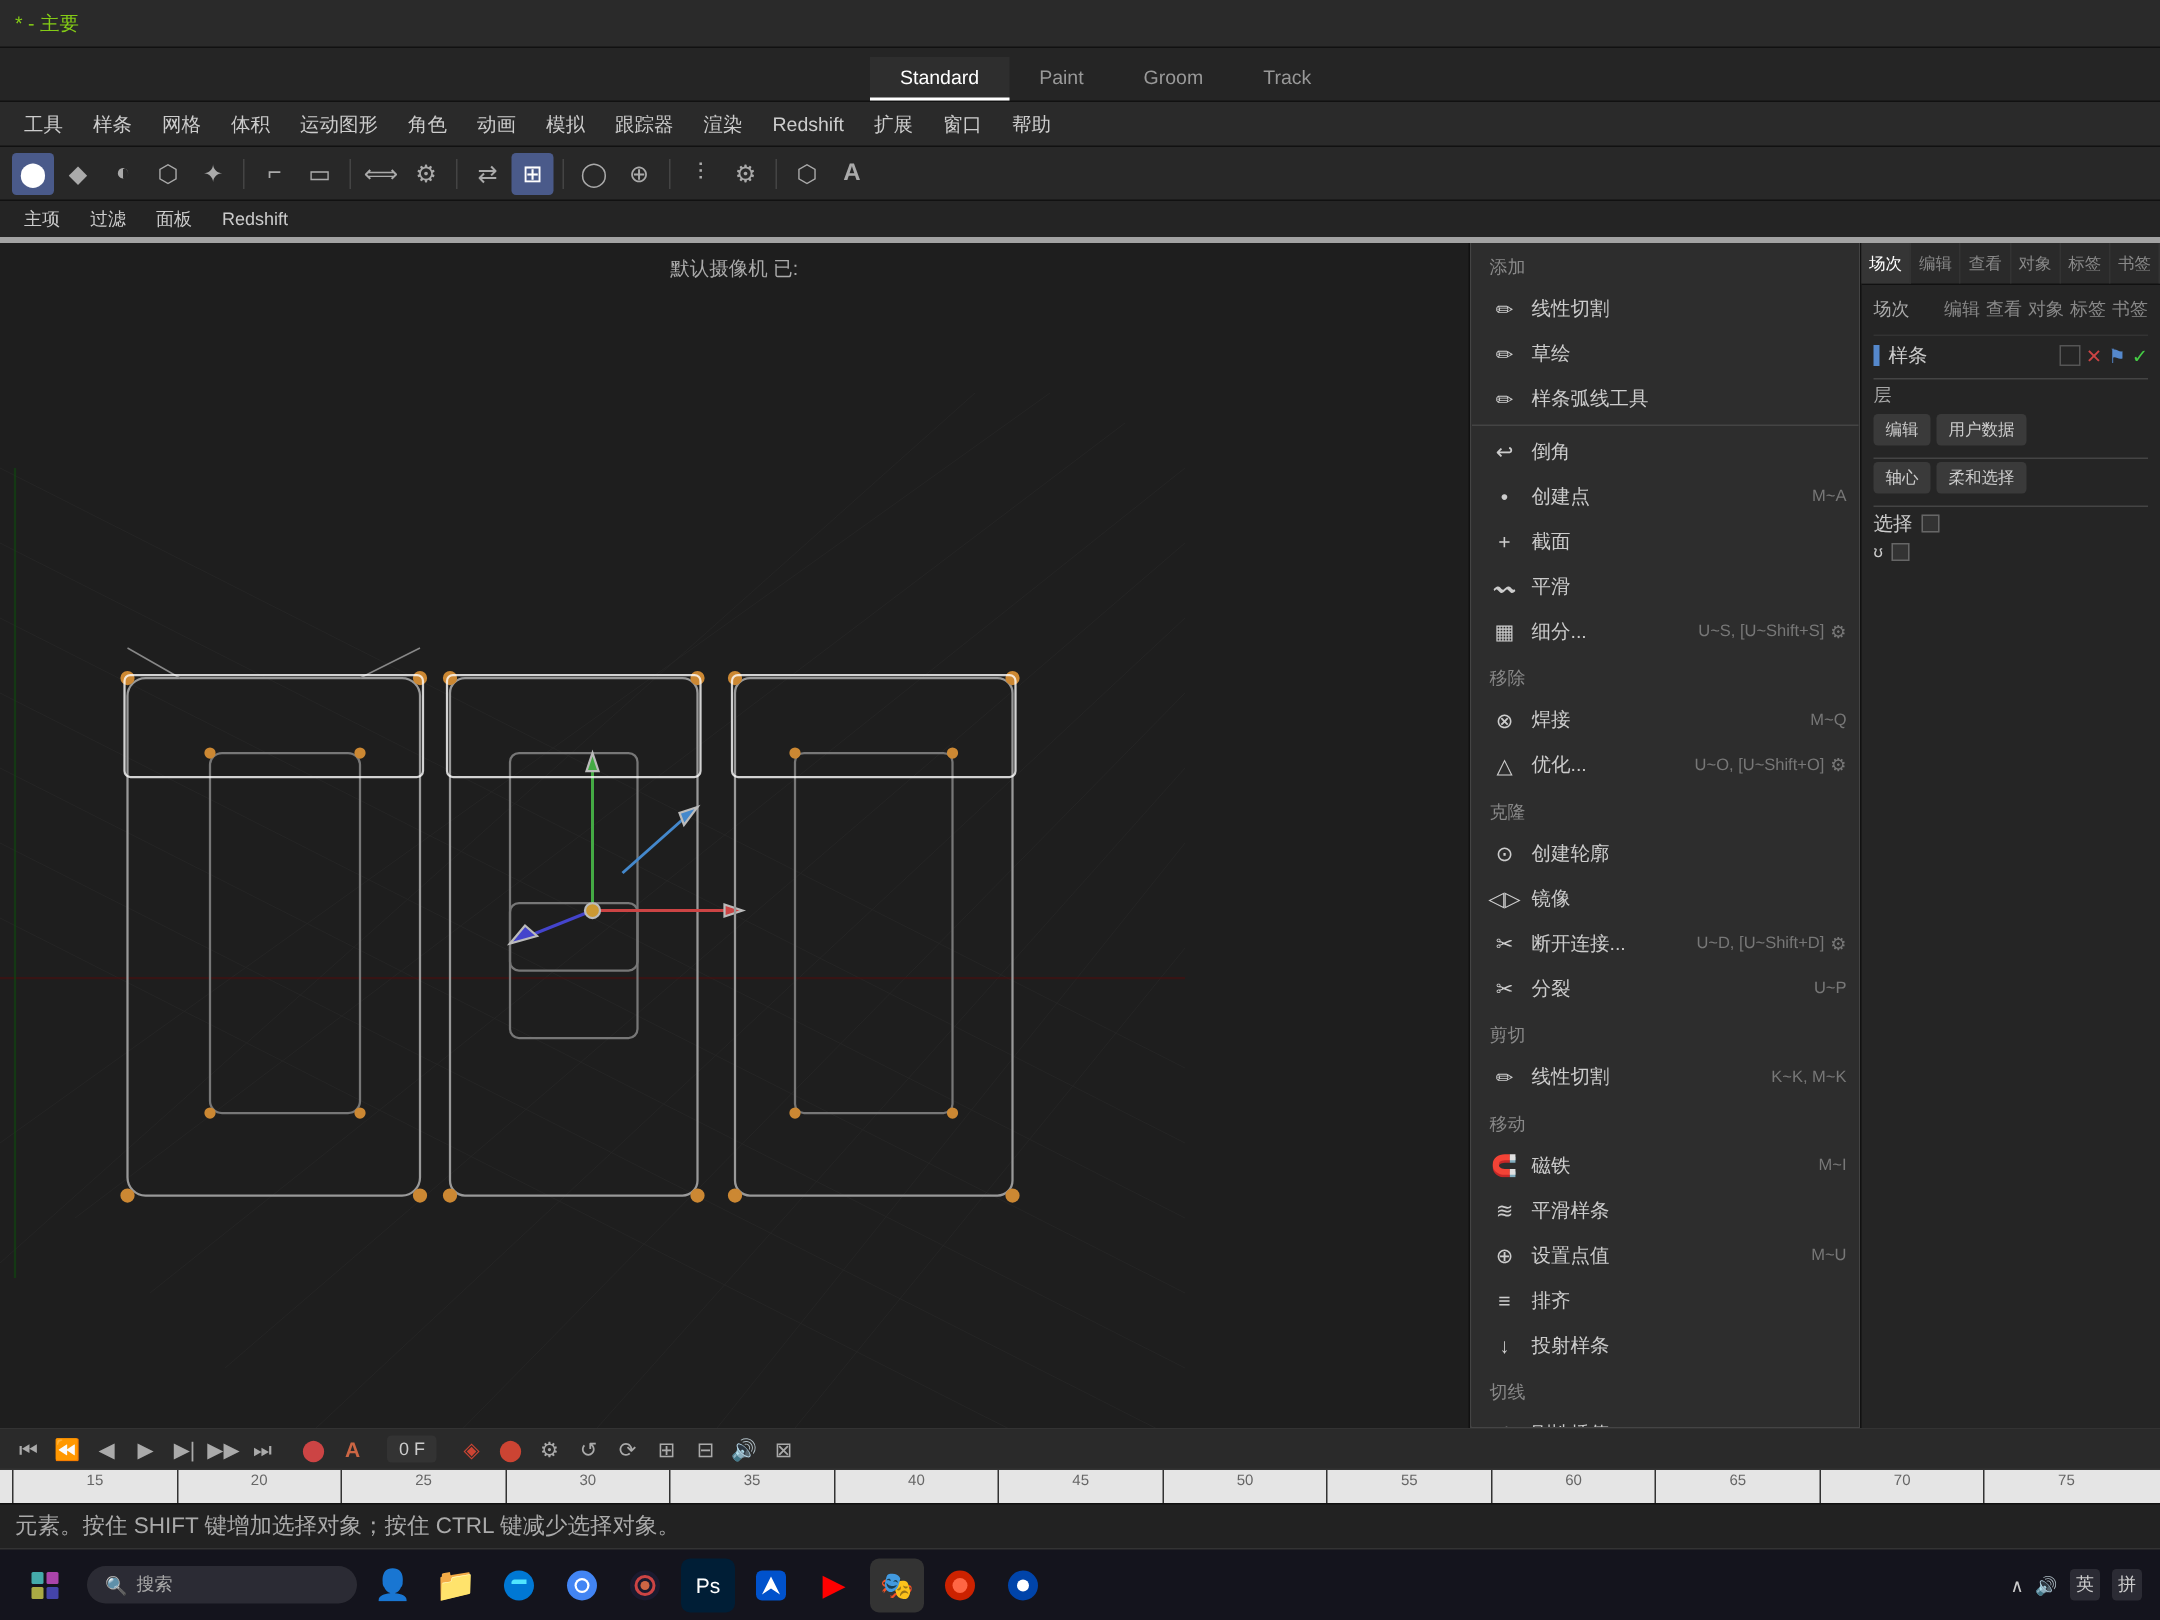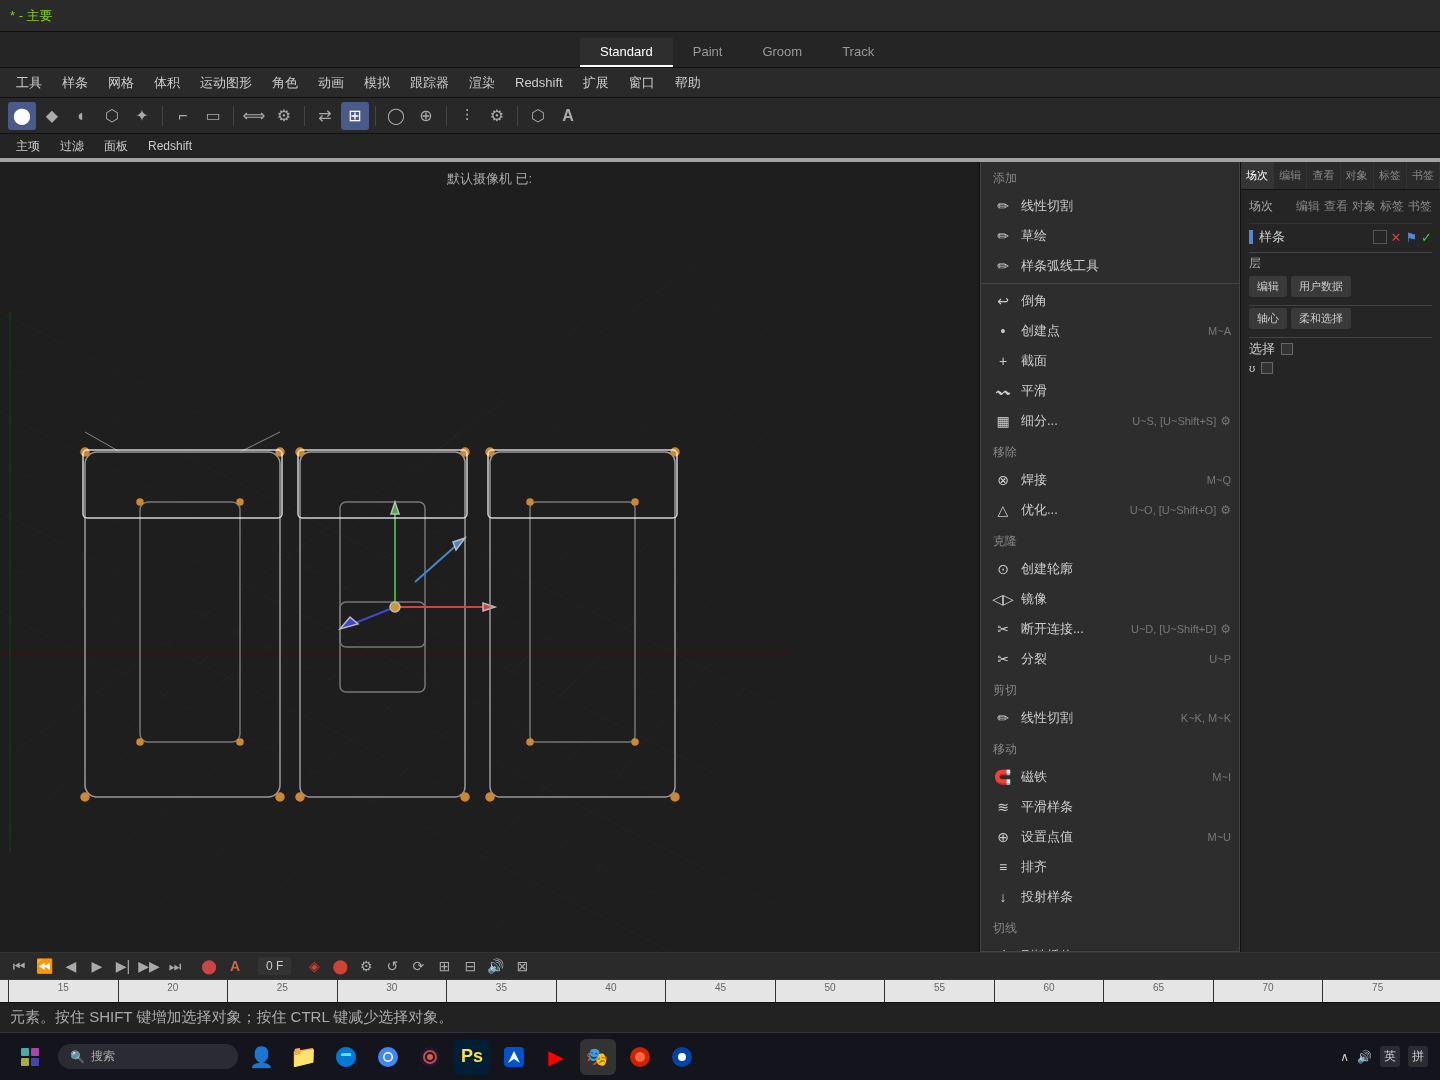--- a/index.html
+++ b/index.html
@@ -759,21 +759,21 @@
     </svg>
   </div>
   <div class="taskbar-icon">
     <svg width="24" height="24" viewBox="0 0 24 24">
       <circle cx="12" cy="12" r="10" fill="#1a1a2e"></circle>
       <circle cx="12" cy="12" r="6" fill="none" stroke="#cc4444" stroke-width="2"></circle>
       <circle cx="12" cy="12" r="3" fill="#cc6644"></circle>
     </svg>
   </div>
   <div class="taskbar-icon" style="background:#001e36; border-radius:6px;">
-    <span style="color:#fde047; font-size:18px; font-weight:bold;">Ps</span>
+    <span style="color:#ffffff; font-size:14px; font-weight:normal;">Ps</span>
   </div>
   <div class="taskbar-icon">
     <svg width="24" height="24" viewBox="0 0 24 24">
       <rect x="2" y="2" width="20" height="20" rx="4" fill="#0052cc"></rect>
       <path d="M12 6 L6 18 L12 14 L18 18 Z" fill="white"></path>
     </svg>
   </div>
   <div class="taskbar-icon" style="color:#ff0000; font-size:20px;">▶</div>
   <div class="taskbar-icon" style="background:#333; border-radius:6px; font-size:18px;">🎭</div>
   <div class="taskbar-icon">

